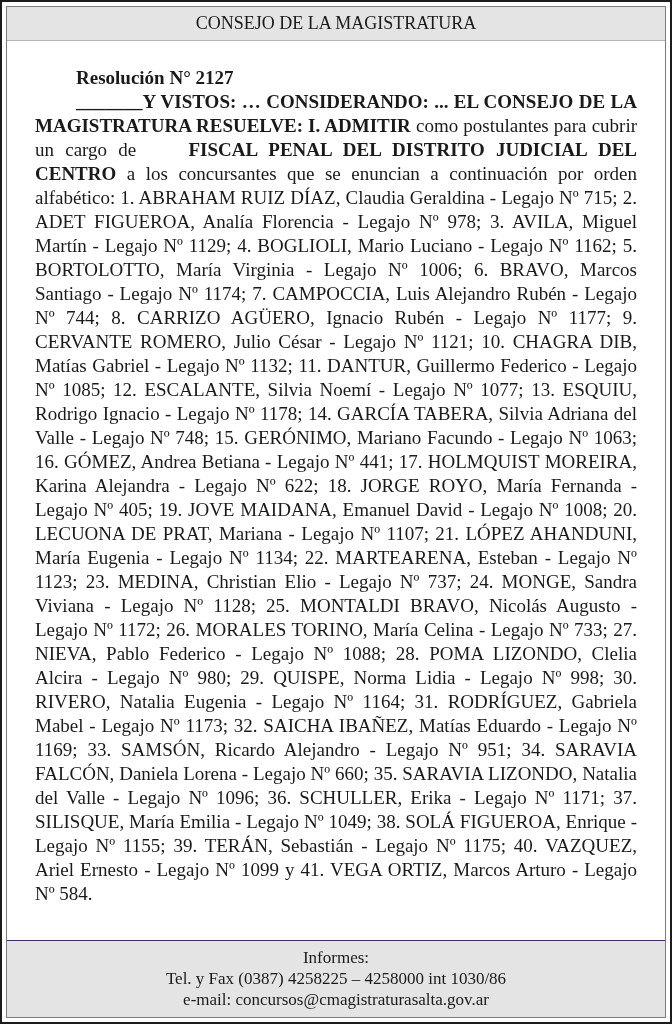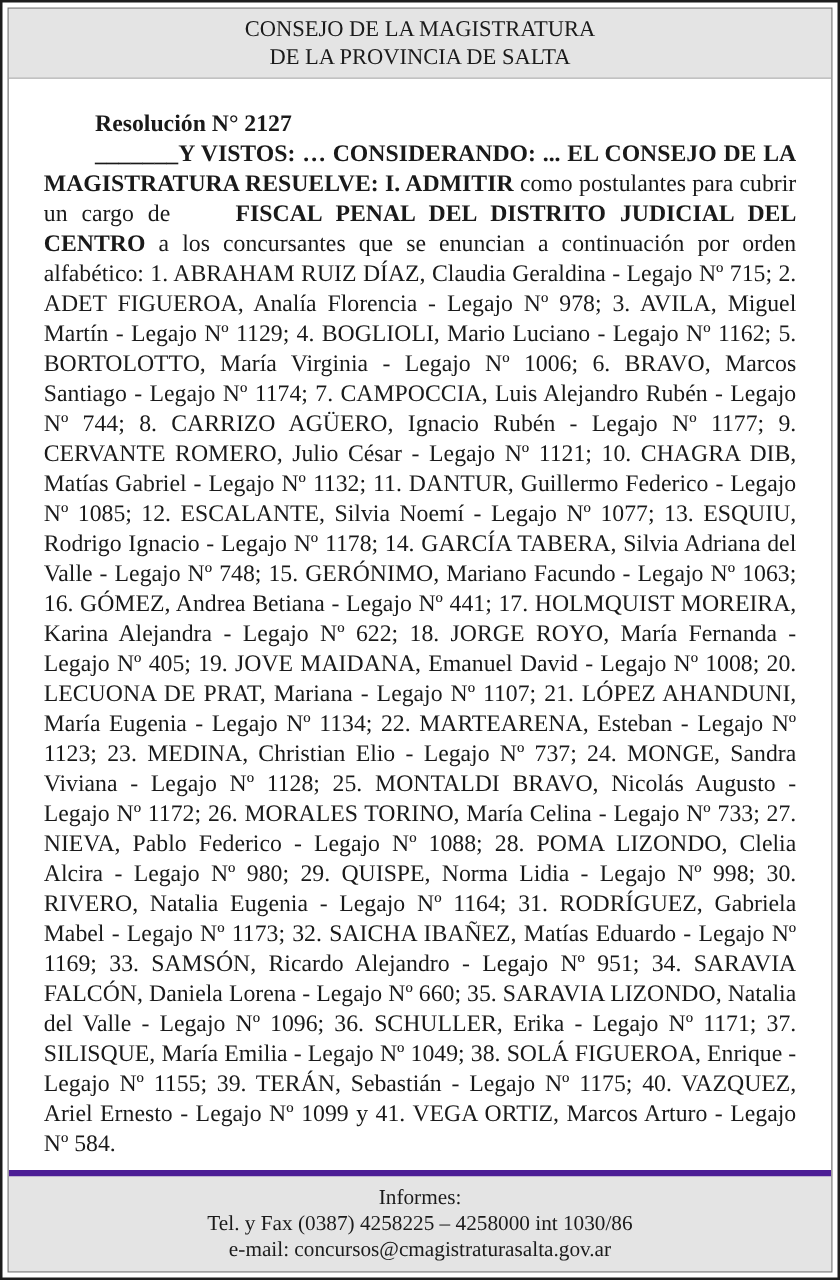--- a/index.html
+++ b/index.html
@@ -51,32 +51,31 @@
   .meta{margin:0 0 0 0;}
   .b{font-weight:bold;margin-left:41px;}
   .para{
     margin:0;
     text-align:justify;
   }
   .banner.bottom{
     padding:6px 10px 7px;
     font-size:17px;
     line-height:21px;
-    border-top:5px solid #4c1d95;
+    border-top:1px solid #4c1d95;
   }
 </style>
 </head>
 <body>
 
 <div class="sheet">
   <div class="frame">
 
     <header class="banner top">
       <div>CONSEJO DE LA MAGISTRATURA</div>
-      <div>DE LA PROVINCIA DE SALTA</div>
     </header>
 
     <main class="content">
       <div class="meta">
         <div class="b">Resolución N° 2127</div>
       </div>
       <p class="para"><span class="b">_______Y VISTOS: … CONSIDERANDO: ... EL CONSEJO DE LA MAGISTRATURA RESUELVE: I. ADMITIR</span><span> como postulantes para cubrir un cargo de </span><span class="b">FISCAL PENAL DEL DISTRITO JUDICIAL DEL CENTRO</span><span> a los concursantes que se enuncian a continuación por orden alfabético: 1. ABRAHAM RUIZ DÍAZ, Claudia Geraldina - Legajo Nº 715; 2. ADET FIGUEROA, Analía Florencia - Legajo Nº 978; 3. AVILA, Miguel Martín - Legajo Nº 1129; 4. BOGLIOLI, Mario Luciano - Legajo Nº 1162; 5. BORTOLOTTO, María Virginia - Legajo Nº 1006; 6. BRAVO, Marcos Santiago - Legajo Nº 1174; 7. CAMPOCCIA, Luis Alejandro Rubén - Legajo Nº 744; 8. CARRIZO AGÜERO, Ignacio Rubén - Legajo Nº 1177; 9. CERVANTE ROMERO, Julio César - Legajo Nº 1121; 10. CHAGRA DIB, Matías Gabriel - Legajo Nº 1132; 11. DANTUR, Guillermo Federico - Legajo Nº 1085; 12. ESCALANTE, Silvia Noemí - Legajo Nº 1077; 13. ESQUIU, Rodrigo Ignacio - Legajo Nº 1178; 14. GARCÍA TABERA, Silvia Adriana del Valle - Legajo Nº 748; 15. GERÓNIMO, Mariano Facundo - Legajo Nº 1063; 16. GÓMEZ, Andrea Betiana - Legajo Nº 441; 17. HOLMQUIST MOREIRA, Karina Alejandra - Legajo Nº 622; 18. JORGE ROYO, María Fernanda - Legajo Nº 405; 19. JOVE MAIDANA, Emanuel David - Legajo Nº 1008; 20. LECUONA DE PRAT, Mariana - Legajo Nº 1107; 21. LÓPEZ AHANDUNI, María Eugenia - Legajo Nº 1134; 22. MARTEARENA, Esteban - Legajo Nº 1123; 23. MEDINA, Christian Elio - Legajo Nº 737; 24. MONGE, Sandra Viviana - Legajo Nº 1128; 25. MONTALDI BRAVO, Nicolás Augusto - Legajo Nº 1172; 26. MORALES TORINO, María Celina - Legajo Nº 733; 27. NIEVA, Pablo Federico - Legajo Nº 1088; 28. POMA LIZONDO, Clelia Alcira - Legajo Nº 980; 29. QUISPE, Norma Lidia - Legajo Nº 998; 30. RIVERO, Natalia Eugenia - Legajo Nº 1164; 31. RODRÍGUEZ, Gabriela Mabel - Legajo Nº 1173; 32. SAICHA IBAÑEZ, Matías Eduardo - Legajo Nº 1169; 33. SAMSÓN, Ricardo Alejandro - Legajo Nº 951; 34. SARAVIA FALCÓN, Daniela Lorena - Legajo Nº 660; 35. SARAVIA LIZONDO, Natalia del Valle - Legajo Nº 1096; 36. SCHULLER, Erika - Legajo Nº 1171; 37. SILISQUE, María Emilia - Legajo Nº 1049; 38. SOLÁ FIGUEROA, Enrique - Legajo Nº 1155; 39. TERÁN, Sebastián - Legajo Nº 1175; 40. VAZQUEZ, Ariel Ernesto - Legajo Nº 1099 y 41. VEGA ORTIZ, Marcos Arturo - Legajo Nº 584. </span></p>
     </main>
 
     <footer class="banner bottom">

